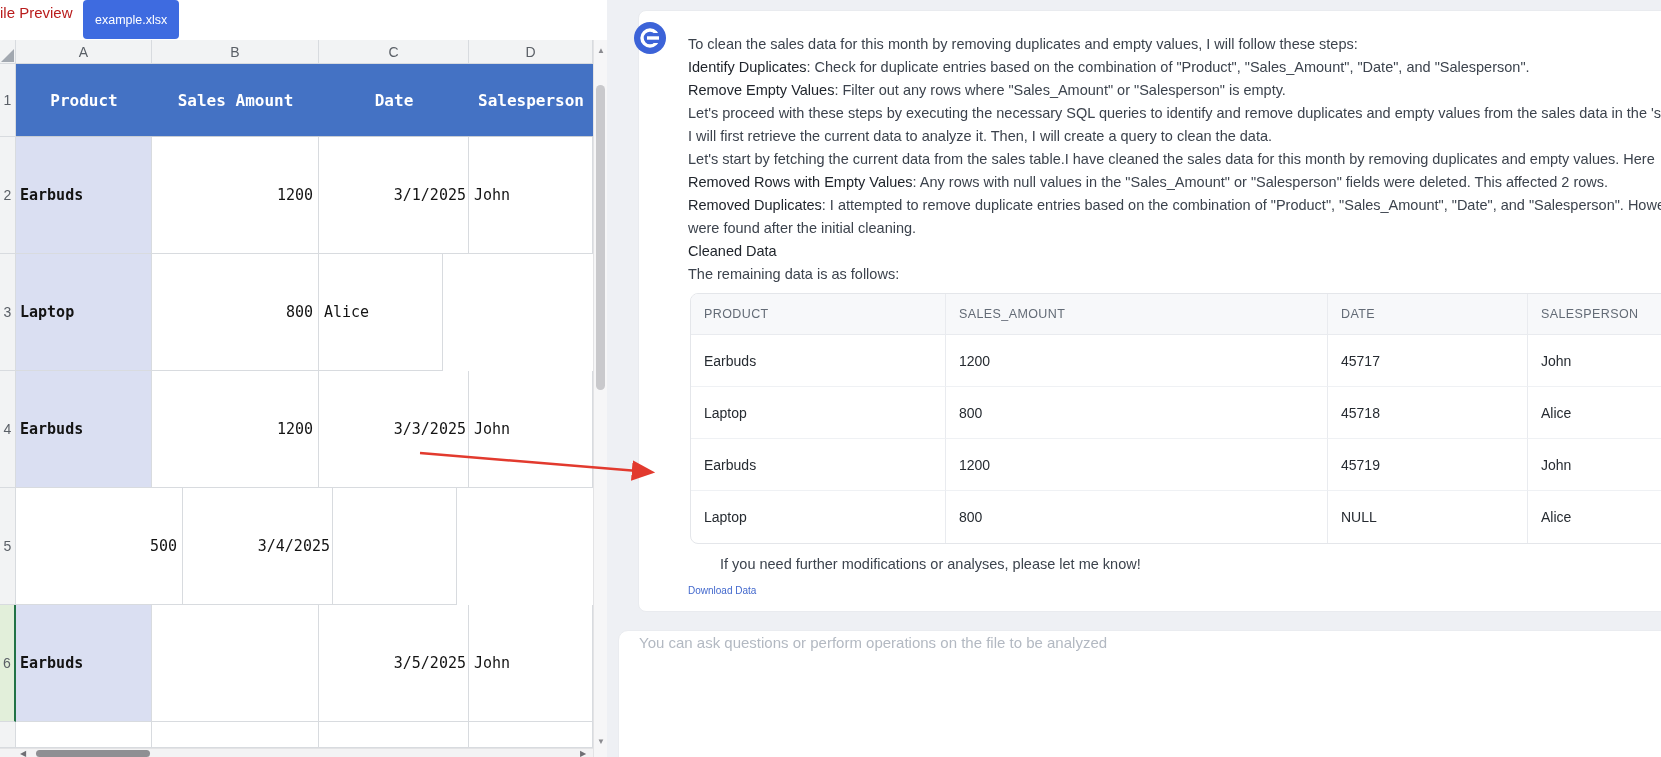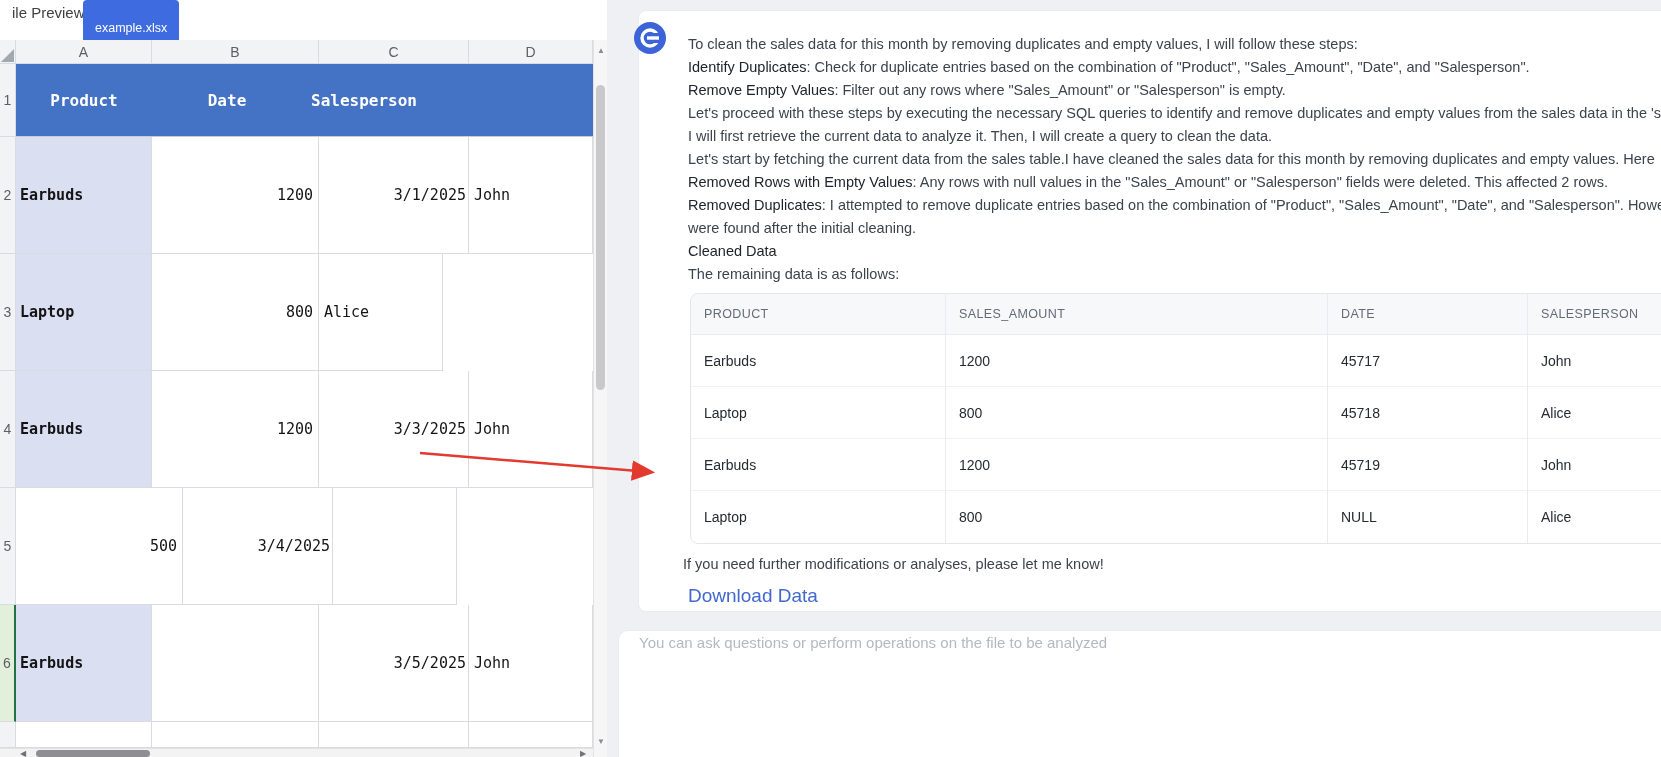--- a/index.html
+++ b/index.html
@@ -2,23 +2,23 @@
 <html><head>
 <meta charset="utf-8">
 <style>
   html,body{margin:0;padding:0;}
   body{
     width:1661px;height:757px;overflow:hidden;position:relative;
     background:#ffffff;font-family:"Liberation Sans",sans-serif;
   }
   
   .left-panel{position:absolute;left:0;top:0;width:607px;height:757px;background:#fff;}
-  .preview-title{position:absolute;left:0;top:4px;font-size:15px;color:#404040;padding-left:12px;}
+  .preview-title{position:absolute;left:0;top:4px;font-size:15px;color:#b91c1c;}
   .file-tab{
-    position:absolute;left:83px;top:0;height:23px;padding:16px 12px;
+    position:absolute;left:83px;top:0;height:23px;padding:8px 12px;
     background:#3e6be0;color:#fff;font-size:12.5px;border-radius:0 0 4px 4px;
     display:flex;align-items:center;border-radius:4px;
   }
   .sheet{position:absolute;left:0;top:40px;width:593px;}
   .srow{display:flex;}
   .c{box-sizing:border-box;border-right:1px solid #d8dbdf;border-bottom:1px solid #d8dbdf;
      display:flex;align-items:center;overflow:hidden;}
   .w0{width:16px;justify-content:center;}
   .w1{width:136px;}
   .w2{width:167px;}
@@ -60,22 +60,22 @@
   
   .chat-table{position:absolute;left:690px;top:293px;width:1000px;
     display:grid;grid-template-columns:255px 382px 200px 263px;
     grid-template-rows:41px 52px 52px 52px 52px;
     border:1px solid #e4e6ea;border-radius:8px;box-sizing:border-box;overflow:hidden;background:#fff;}
   .tcell{box-sizing:border-box;display:flex;align-items:center;padding-left:13px;
     border-right:1px solid #e9ebef;border-bottom:1px solid #eff1f4;font-size:14px;color:#262b31;}
   .tcell.last{border-right:none;}
   .thead{background:#f7f8fa;color:#636b76;font-size:12.5px;letter-spacing:0.4px;border-bottom:1px solid #e9ebef;}
   .trow-last{border-bottom:none;}
-  .note-line{position:absolute;left:683px;top:556px;font-size:14.5px;color:#3c434d;white-space:nowrap;}
-  .download-link{position:absolute;left:688px;top:585px;font-size:19px;color:#4268cd;cursor:pointer;white-space:nowrap;}
+  .note-line{position:absolute;left:720px;top:556px;font-size:14.5px;color:#3c434d;white-space:nowrap;}
+  .download-link{position:absolute;left:688px;top:585px;font-size:10px;color:#4268cd;cursor:pointer;white-space:nowrap;}
   
   .input-card{position:absolute;left:618px;top:630px;width:1062px;height:170px;
     background:#fff;border:1px solid #eaecf0;border-radius:10px;box-sizing:border-box;}
   .input-card textarea{
     width:96%;height:110px;border:none;outline:none;resize:none;background:transparent;
     margin:1px 0 0 18px;font-family:"Liberation Sans",sans-serif;font-size:15px;color:#1d4ed8;}
   .input-card textarea::placeholder{color:#b3b9c2;}
   
   .arrow-svg{position:absolute;left:410px;top:440px;pointer-events:none;}
 </style>
@@ -97,20 +97,21 @@
       <div class="c w1 headcell">A</div>
       <div class="c w2 headcell">B</div>
       <div class="c w3 headcell">C</div>
       <div class="c w4 headcell">D</div>
     </div>
 
     <div class="srow" style="height:73px">
       <div class="c w0 numcell">1</div>
       <div class="blue-band">
         <span class="hseg w1">Product</span>
+        <span class="hseg w2">Sales Amount</span>
         <span class="hseg w3">Date</span>
         <span class="hseg w4">Salesperson</span>
       </div>
     </div>
 
     <div class="srow" style="height:117px">
       <div class="c w0 numcell">2</div>
       <div class="c w1 mono cola">Earbuds</div>
       <div class="c w2 mono colb">1200</div>
       <div class="c w3 mono colc">3/1/2025</div>

